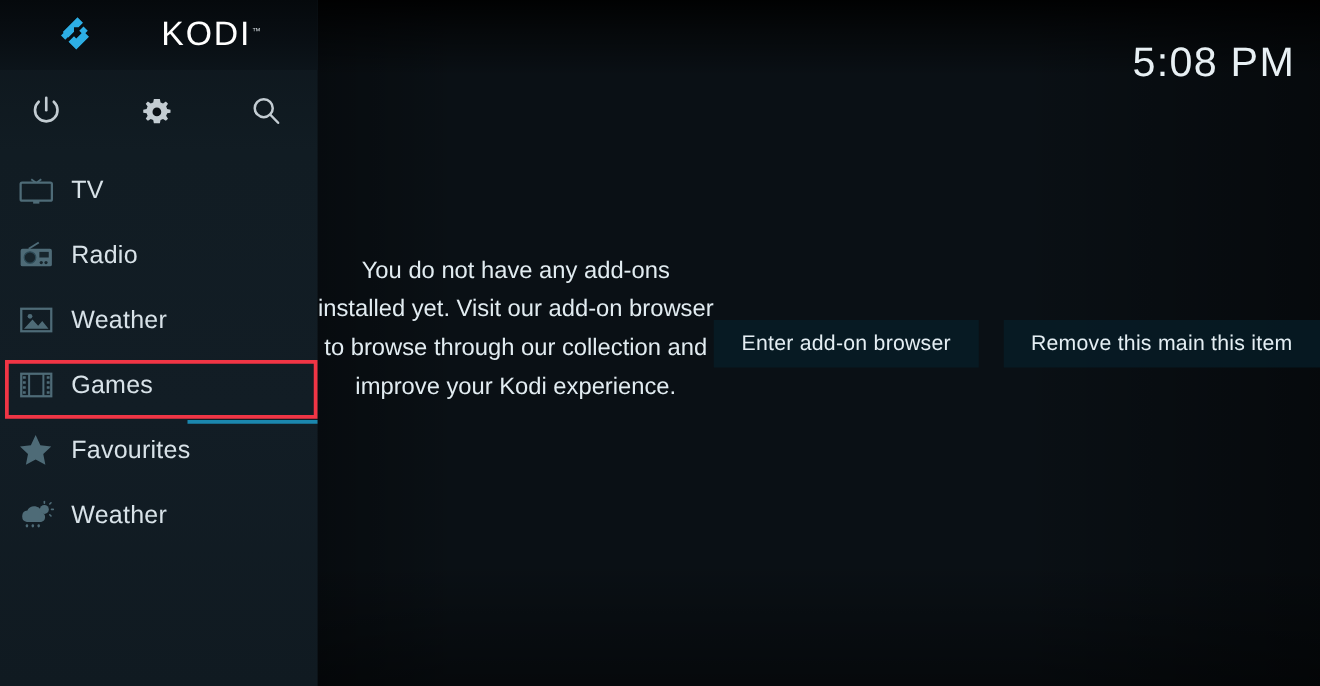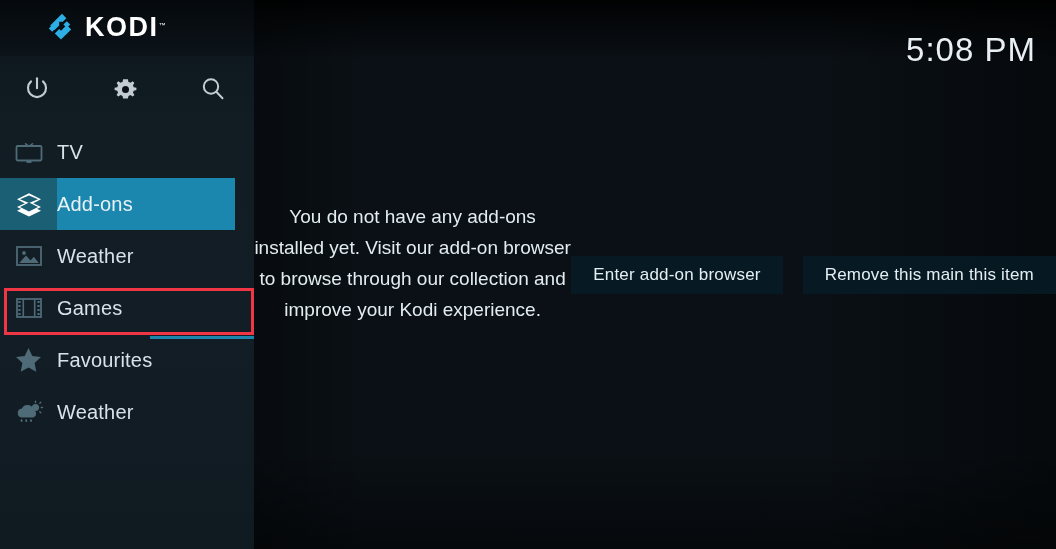--- a/index.html
+++ b/index.html
@@ -45,22 +45,23 @@
   }
 
   
   #logo {
     position:absolute; left:46px; top:12px;
     display:flex; align-items:center; gap:9px;
   }
   #logo-mark { width:30px; height:30px; }
   #logo-text {
     color:#ffffff; font-size:27px; letter-spacing:1.5px;
-    font-weight:700; line-height:30px;
+    font-weight:400; line-height:30px;
     position:relative;
+    margin-left:44px;
   }
   #logo-tm {
     position:absolute; top:-1px; right:-9px;
     font-size:7px; color:#cfd6da;
   }
 
   
   #icon-row {
     position:absolute; left:0; top:64px; width:254px; height:58px;
   }
@@ -225,35 +226,36 @@
           <svg width="30" height="26" viewBox="0 0 30 26">
             <rect x="2.5" y="7" width="25" height="14.5" rx="1.2" fill="none" stroke="#4e6b77" stroke-width="1.8"></rect>
             <line x1="11" y1="4.4" x2="14.5" y2="7" stroke="#4e6b77" stroke-width="1.5"></line>
             <line x1="19" y1="4.4" x2="15.5" y2="7" stroke="#4e6b77" stroke-width="1.5"></line>
             <rect x="12.5" y="21.5" width="5" height="2.4" fill="#4e6b77"></rect>
           </svg>
         </span>
         <span class="menu-label">TV</span>
       </div>
 
-
-
-      <div class="menu-item selected">
-        <span class="menu-bar"></span>
-        <span class="menu-icon">
-          <svg width="30" height="27" viewBox="0 0 30 27">
-            <path d="M15 2.2 L27 8.3 L15 14.4 L3 8.3 Z" fill="#ffffff"></path>
-            <path d="M15 10.2 L27 16.0 L15 21.8 L3 16.0 Z" fill="#ffffff"></path>
-            <path d="M15 14.0 L27 19.8 L15 25.6 L3 19.8 Z" fill="#ffffff"></path>
-            <path d="M15 11.4 L24 15.9 L15 20.4 L6 15.9 Z" fill="#1b5f75"></path>
-            <path d="M15 4.6 L24 8.3 L15 12.0 L6 8.3 Z" fill="#1b5f75"></path>
-          </svg>
-        </span>
-        <span class="menu-label">Add-ons</span>
-      </div>
+      <div class="menu-item">
+        <span class="menu-icon">
+          <svg width="30" height="26" viewBox="0 0 30 26">
+            <line x1="9" y1="8" x2="17" y2="3" stroke="#4e6b77" stroke-width="1.5"></line>
+            <rect x="2.5" y="8" width="25" height="14" rx="1.5" fill="#4e6b77"></rect>
+            <circle cx="10" cy="15" r="4.6" fill="#17252c"></circle>
+            <circle cx="10" cy="15" r="4.6" fill="none" stroke="#2d4a56" stroke-width="1"></circle>
+            <rect x="17.5" y="10.5" width="7.5" height="4.5" fill="#17252c"></rect>
+            <circle cx="19" cy="19" r="1.3" fill="#17252c"></circle>
+            <circle cx="22.8" cy="19" r="1.3" fill="#17252c"></circle>
+          </svg>
+        </span>
+        <span class="menu-label">Radio</span>
+      </div>
+
+
 
       <div class="menu-item">
         <span class="menu-icon">
           <svg width="28" height="24" viewBox="0 0 28 24">
             <rect x="2" y="3" width="24" height="18" fill="none" stroke="#4e6b77" stroke-width="1.8"></rect>
             <circle cx="9" cy="9" r="1.9" fill="#4e6b77"></circle>
             <path d="M4.2 19 L11 11.5 L15.5 16.5 L18.8 12.8 L23.8 19 Z" fill="#4e6b77"></path>
           </svg>
         </span>
         <span class="menu-label">Weather</span>

